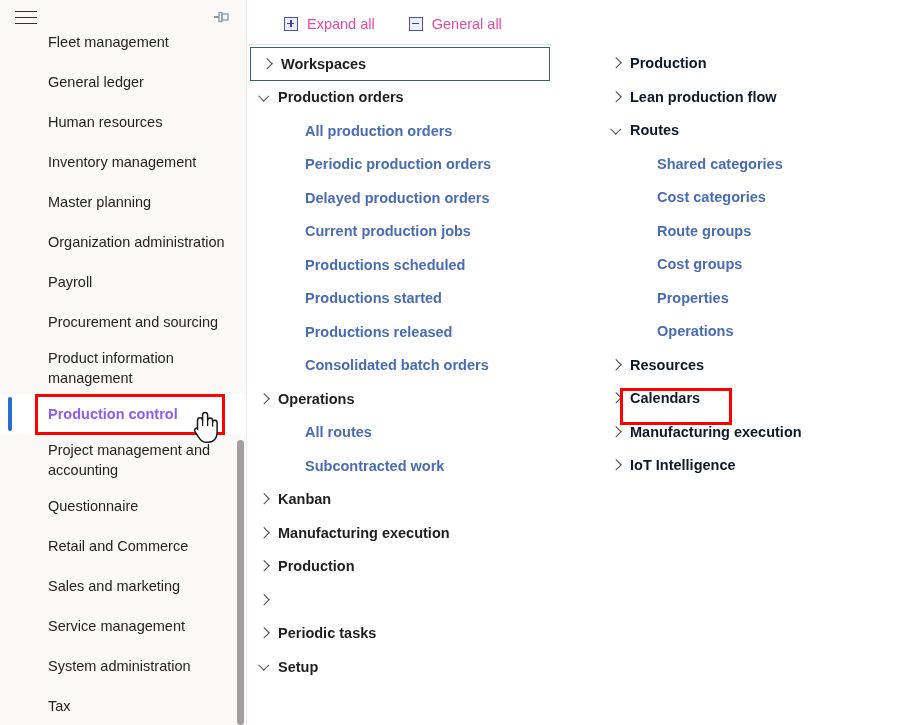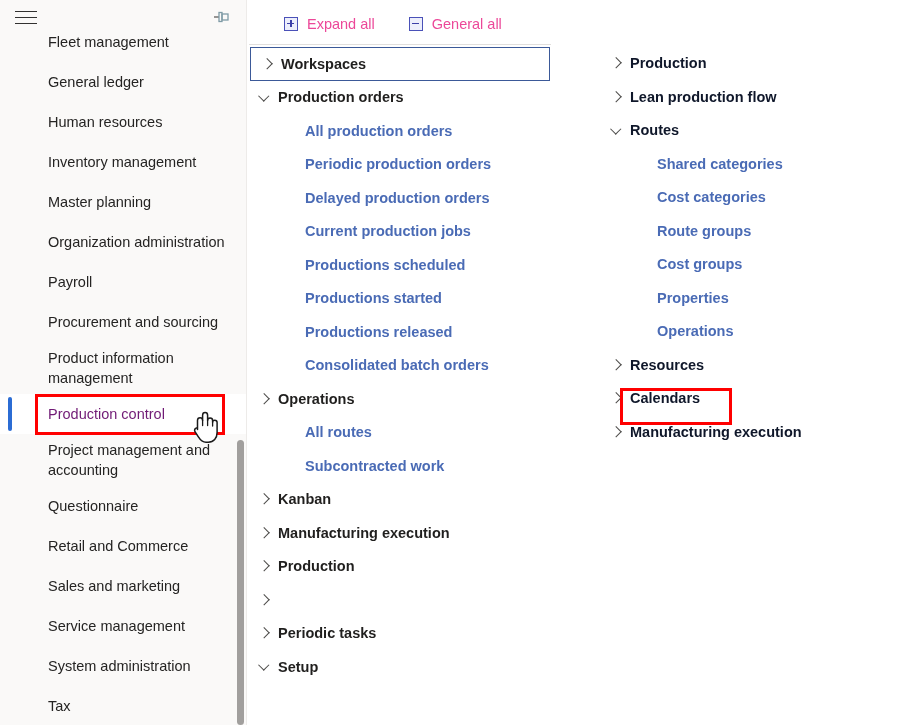--- a/index.html
+++ b/index.html
@@ -83,22 +83,22 @@
     min-height: 40px;
     padding: 6px 18px 6px 48px;
     font-size: 14.5px;
     color: #252423;
     line-height: 20px;
     cursor: pointer;
     background: transparent;
   }
   .nav-item.selected {
     background: #ffffff;
-    font-weight: 400;
-    color: #701a75;
+    font-weight: 700;
+    color: #8b5cf6;
   }
   .nav-item.selected::before {
     content: "";
     position: absolute;
     left: 8px; top: 50%;
     transform: translateY(-50%);
     width: 3.5px;
     height: 34px;
     background: #2b6cd4;
     border-radius: 2px;
@@ -485,20 +485,24 @@
             <span>Resources</span>
           </div>
           <div class="tree-row parent light">
             <span class="chev"></span>
             <span>Calendars</span>
           </div>
           <div class="tree-row parent light">
             <span class="chev"></span>
             <span>Manufacturing execution</span>
           </div>
+          <div class="tree-row parent light">
+            <span class="chev"></span>
+            <span>IoT Intelligence</span>
+          </div>
         </div>
     </div>
   </div>
 
   <div class="redbox" id="redbox-production-control"></div>
   <div class="redbox" id="redbox-resources"></div>
 
   <div id="cursor">
     <svg width="30" height="36" viewBox="0 0 30 36">
       <path d="M6.5 20.5 L6.5 11.5 C6.5 9.9 7.7 8.8 9.1 8.8 C10.5 8.8 11.6 9.9 11.6 11.4

